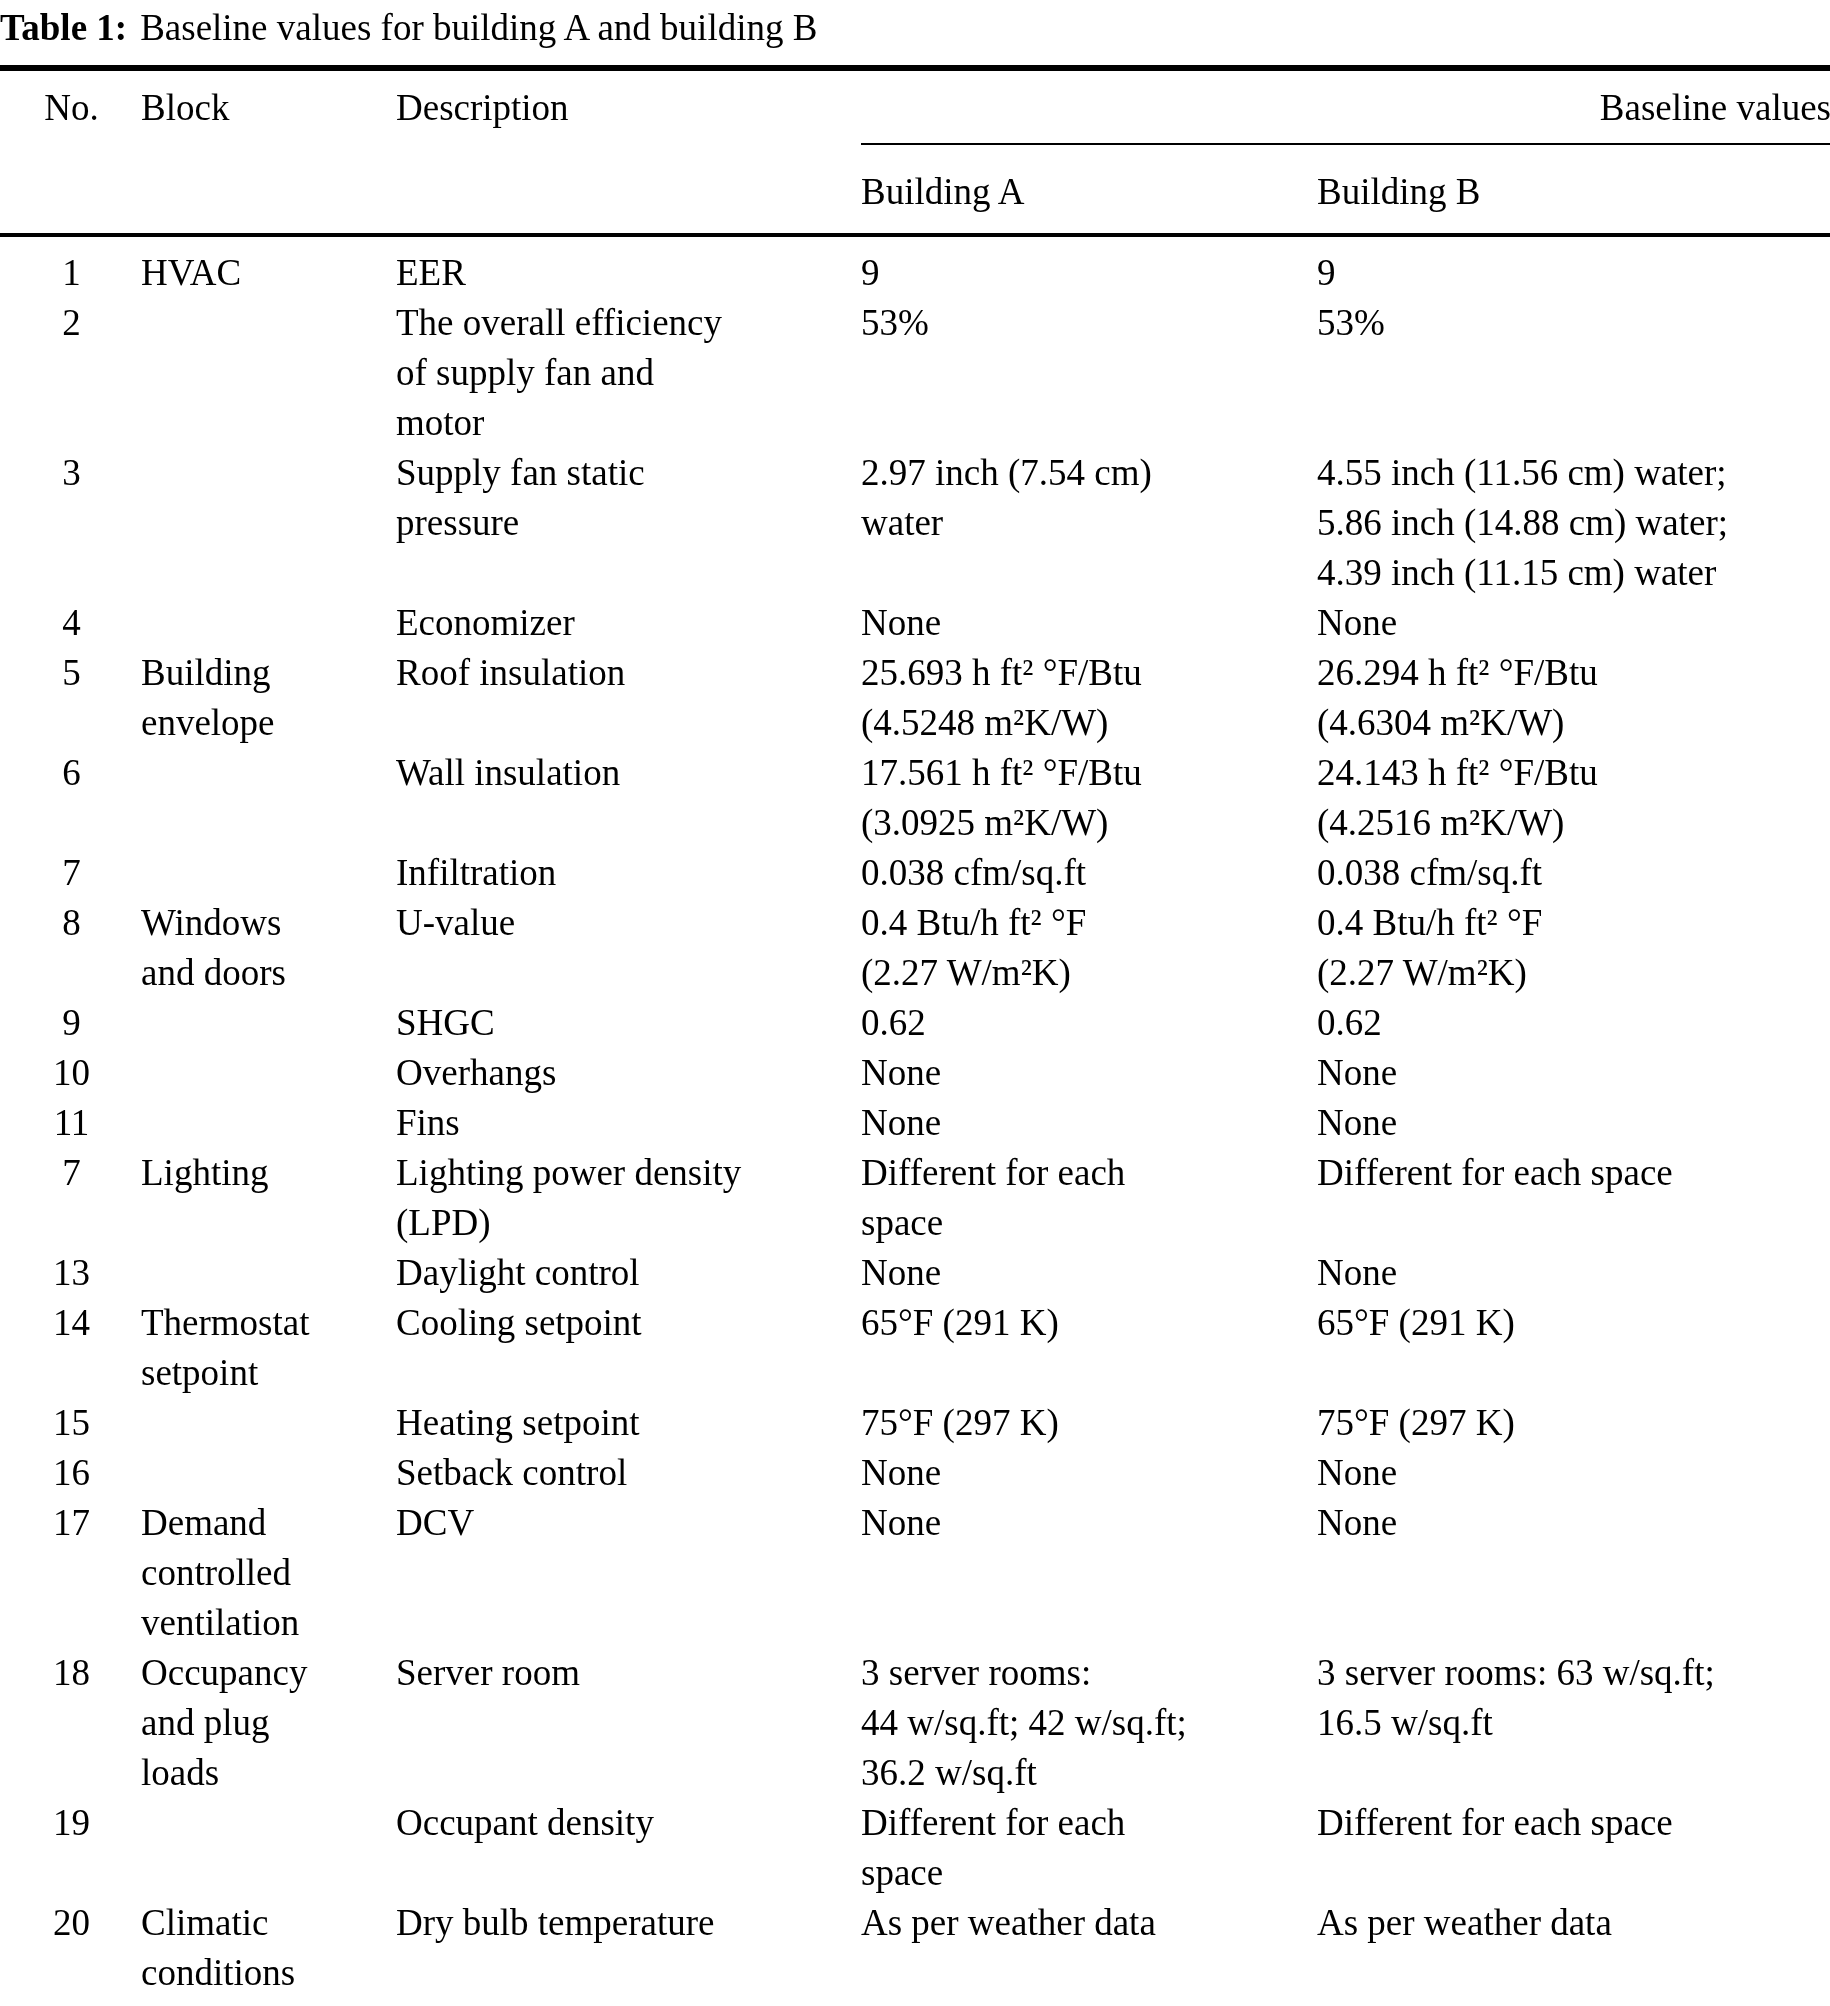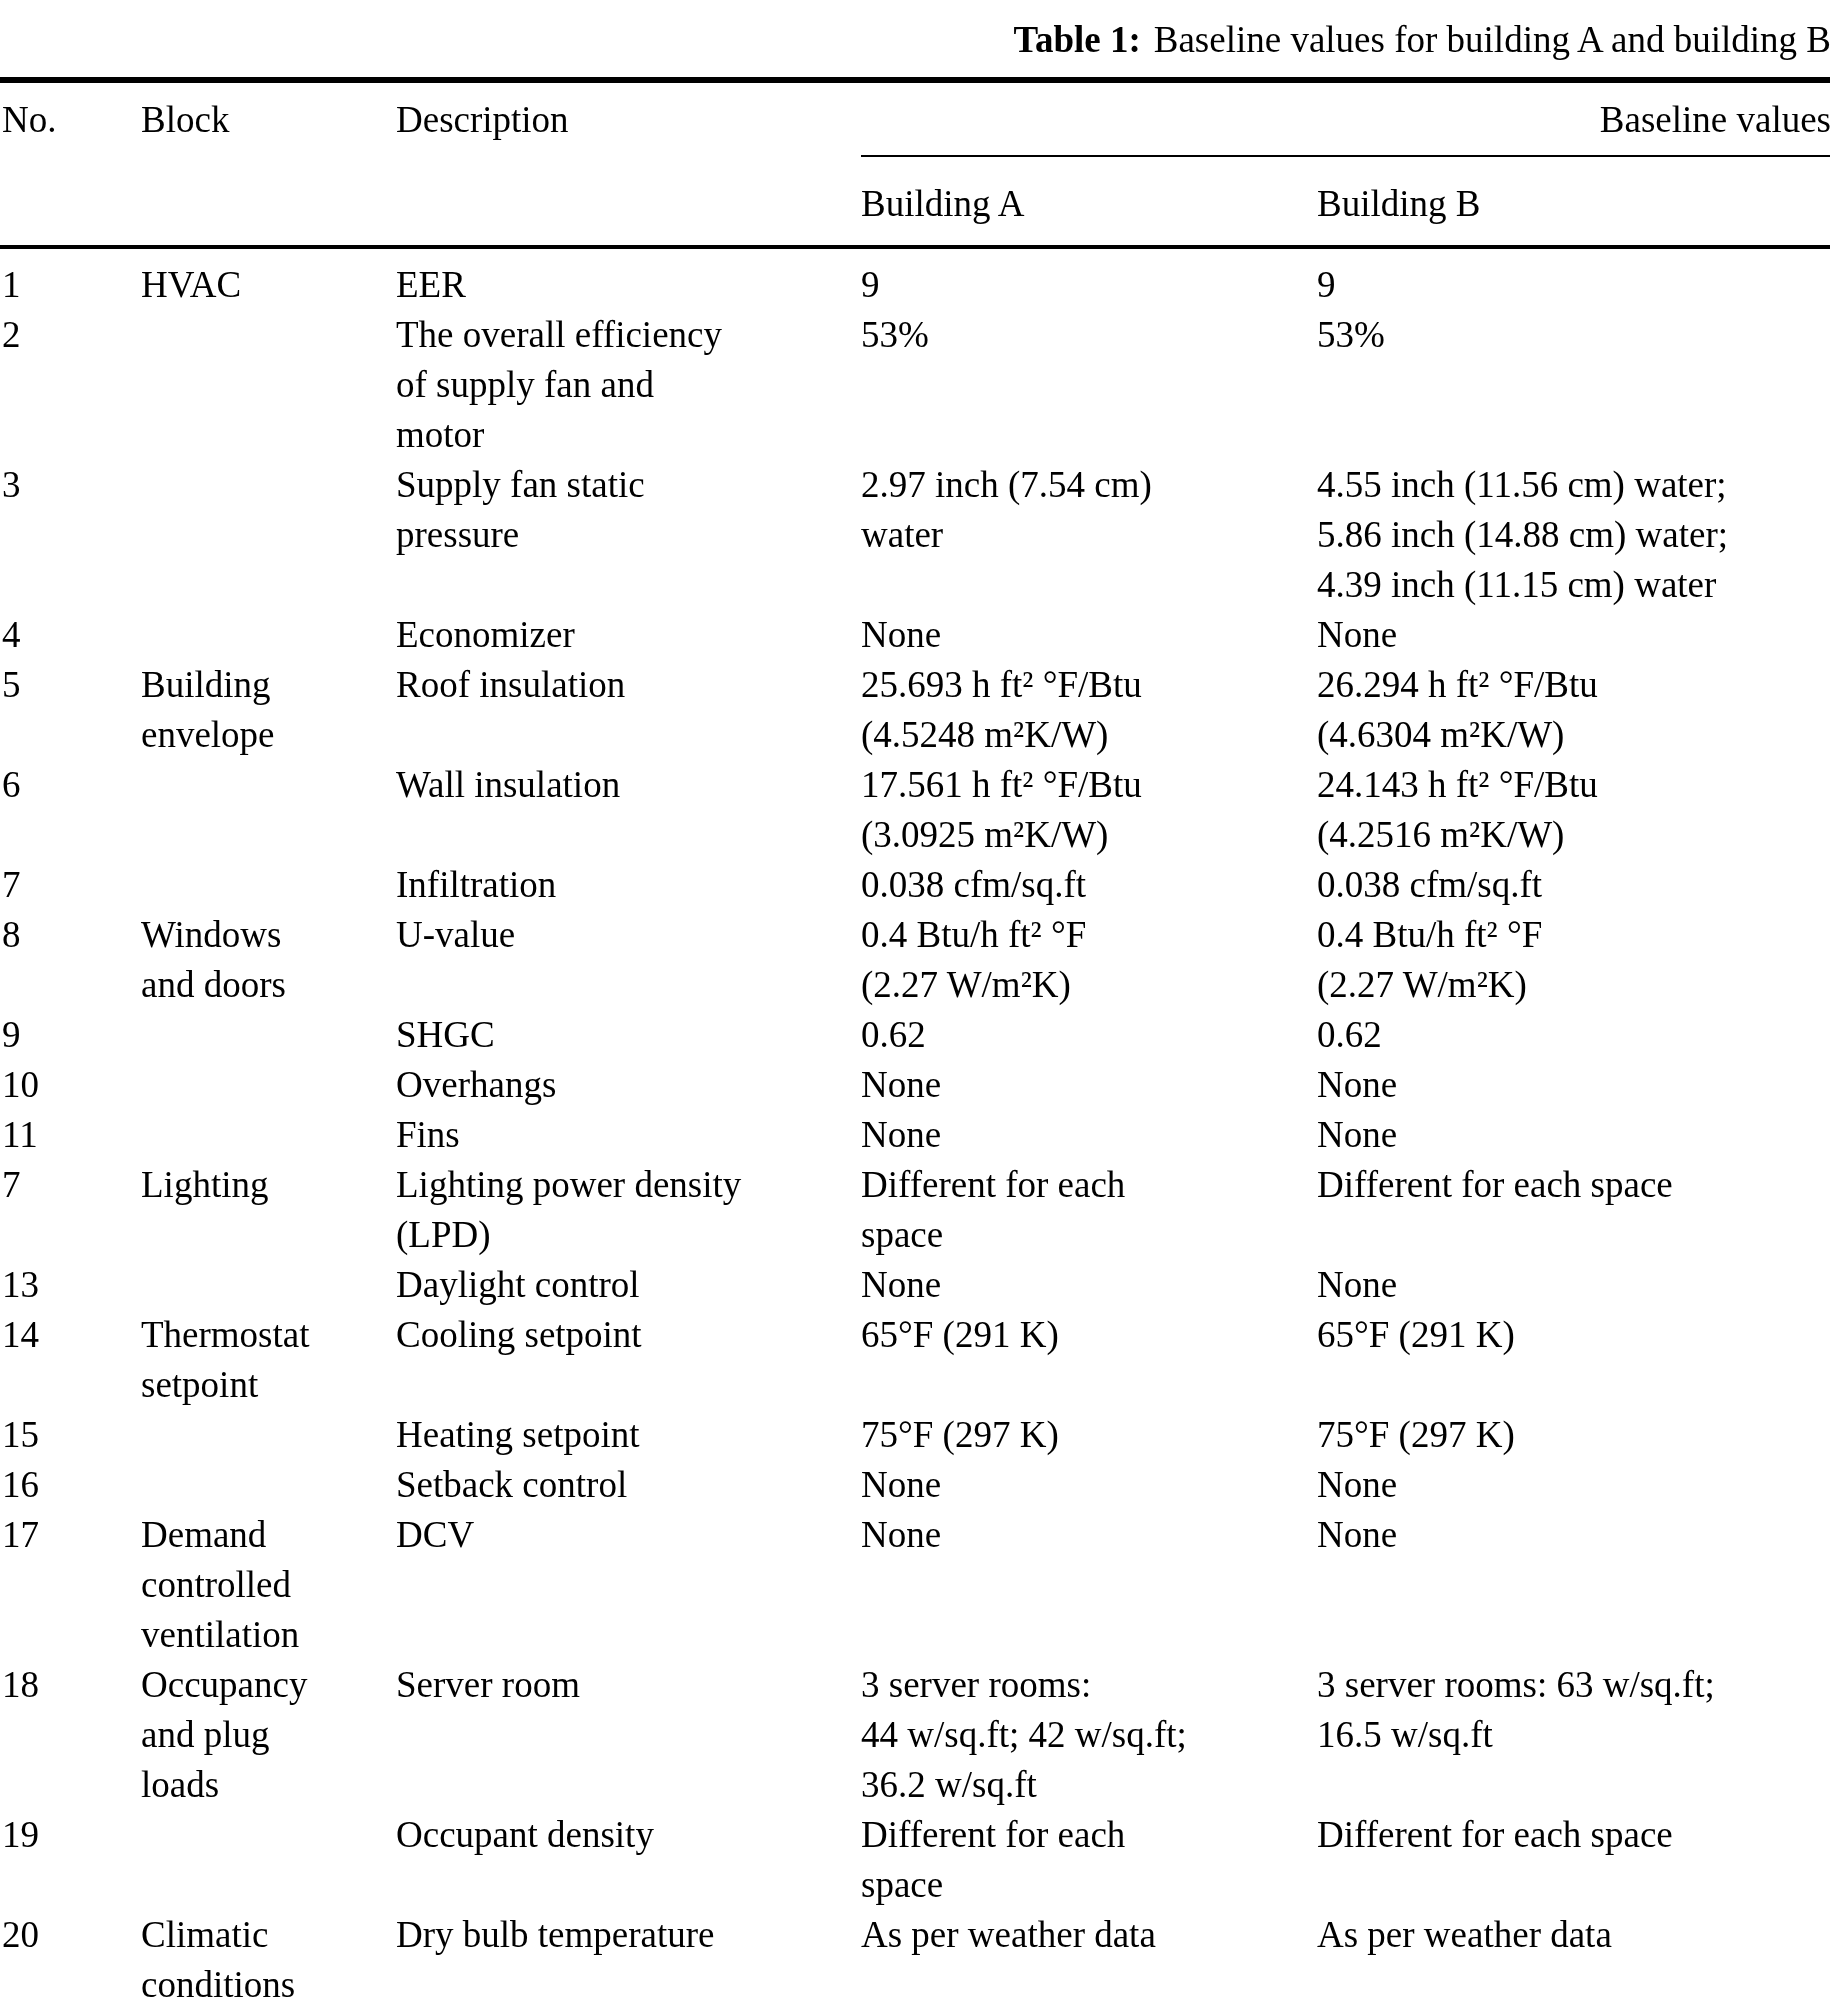--- a/index.html
+++ b/index.html
@@ -10,24 +10,24 @@
     font-family: "Liberation Serif", "DejaVu Serif", serif;
   }
   .page {
     width: 1831px;
     min-height: 2007px;
     box-sizing: border-box;
     background: #ffffff;
     overflow: hidden;
   }
   .caption {
-    text-align: right;
+    text-align: left;
     font-size: 37px;
     line-height: 50px;
-    margin: 15px 0 12px 0;
+    margin: 3px 0 12px 0;
     white-space: nowrap;
   }
   .caption .cap-label {
     font-weight: bold;
     margin-right: 13px;
   }
   table.baseline-table {
     width: 1831px;
     table-layout: fixed;
     border-collapse: collapse;
@@ -56,21 +56,21 @@
     padding-bottom: 10.3px;
   }
   thead th.span-two { border-bottom: 4.7px solid #000; }
   thead tr.subhead th {
     padding-top: 22px;
     padding-bottom: 16px;
     border-bottom: 4.7px solid #000;
   }
   tbody tr:first-child td { padding-top: 10.3px; }
   tbody tr:last-child td  { padding-bottom: 24px; }
-  .cell-no { padding-left: 2px; }
+  .cell-no { padding-left: 2px; text-align: center; }
 </style>
 </head>
 <body>
 
 <div class="page">
 
   <div class="caption">
     <span class="cap-label">Table 1:</span><span>Baseline values for building A and building B</span>
   </div>
 

